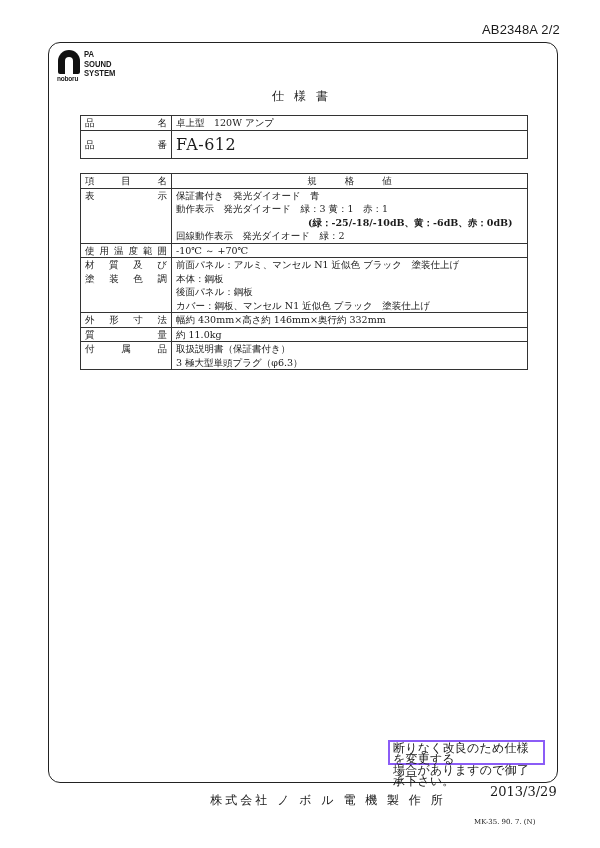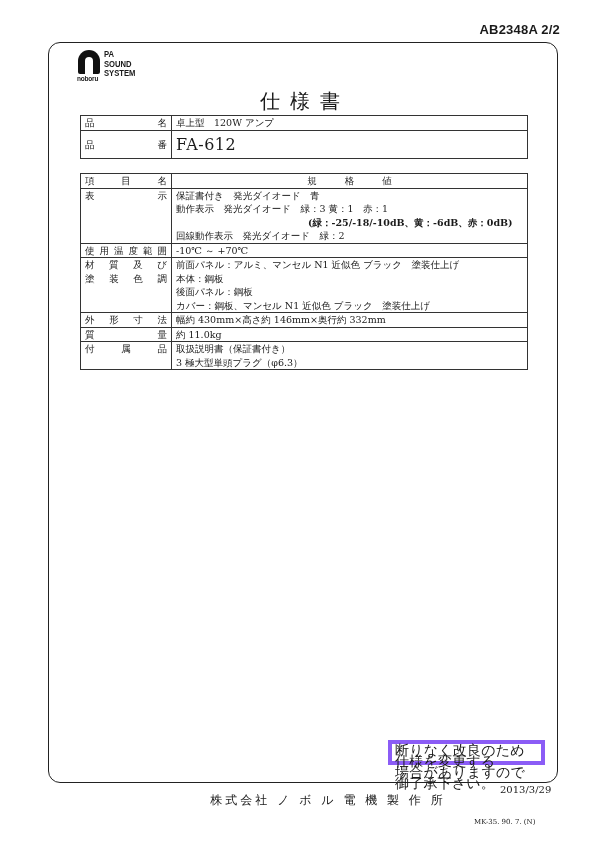--- a/index.html
+++ b/index.html
@@ -4,74 +4,74 @@
 <style>
   html, body { margin: 0; padding: 0; }
   body {
     width: 600px; height: 848px; background: #ffffff; position: relative;
     font-family: "DejaVu Serif", "Liberation Serif", serif; color: #1a1a1a;
     overflow: hidden;
   }
   .doc-code {
     position: absolute; right: 40px; top: 22px;
     font-family: "Liberation Sans", "DejaVu Sans", sans-serif;
-    font-weight: bold; font-size: 13px; letter-spacing: 0.2px;
+    font-weight: normal; font-size: 13px; letter-spacing: 0.2px;
   }
   .frame {
     position: absolute; left: 48px; top: 42px; width: 510px; height: 741px;
     border: 1.5px solid #222; border-radius: 12px; box-sizing: border-box;
   }
-  .logo { position: absolute; left: 58px; top: 50px; width: 100px; height: 32px; margin-left: 20px; }
+  .logo { position: absolute; left: 58px; top: 50px; width: 100px; height: 32px; }
   .logo-mark {
     position: absolute; left: 0; top: 0; width: 22px; height: 24px;
     background: #111; border-radius: 11px 11px 2px 2px;
   }
   .logo-mark::after {
     content: ""; position: absolute; left: 7px; top: 7px; width: 8px; height: 17px;
     background: #fff; border-radius: 4px 4px 0 0;
   }
   .logo-sub {
     position: absolute; left: -1px; top: 25px; font-size: 6.5px; font-weight: bold;
     font-family: "Liberation Sans", sans-serif; letter-spacing: -0.2px;
   }
   .logo-text {
     position: absolute; left: 26px; top: 0; font-family: "Liberation Sans", sans-serif;
     font-weight: bold; font-size: 9px; line-height: 9.5px; transform: scaleX(0.85); transform-origin: left top;
   }
   .title {
     position: absolute; left: 0; width: 600px; top: 88px; text-align: center;
-    font-size: 20px; letter-spacing: 10px; padding-left: 10px; box-sizing: border-box;
+    font-size: 12px; letter-spacing: 10px; padding-left: 10px; box-sizing: border-box;
   }
   table.spec {
     position: absolute; left: 80px; width: 448px; border-collapse: collapse;
     font-size: 9.5px; table-layout: fixed;
   }
   table.spec td {
     border: 1px solid #333; padding: 0 4px; vertical-align: top; line-height: 13.5px;
   }
   table.spec td.lbl { width: 82px; }
   .lbl-inner { display: flex; justify-content: space-between; }
   .t1 { top: 115px; }
   .t1 tr.r1 td { height: 14px; }
   .t1 tr.r2 td { height: 27px; vertical-align: middle; }
   .t1 .pn { font-size: 16px; font-family: "DejaVu Serif", serif; letter-spacing: 0.5px; margin-left: 32px; }
   .t2 { top: 173px; }
   .hdr-vals { display: flex; justify-content: center; gap: 28px; }
   .indent { padding-left: 132px; font-weight: bold; }
   .note {
     position: absolute; left: 388px; top: 740px; width: 157px; height: 25px;
-    border: 4px solid #8b5cf6; font-size: 14px; line-height: 11px; padding: 1px 3px;
+    border: 2px solid #8b5cf6; font-size: 12px; line-height: 11px; padding: 1px 3px;
     box-sizing: border-box; letter-spacing: 0.2px;
   }
   .company {
     position: absolute; left: 0; width: 600px; top: 792px; text-align: center;
     font-family: "DejaVu Sans", "Liberation Sans", sans-serif; font-weight: normal;
     font-size: 12px; letter-spacing: 3px; padding-left: 28px;
   }
-  .date { position: absolute; left: 500px; top: 784px; font-size: 10px; }
+  .date { position: absolute; left: 490px; top: 784px; font-size: 13px; }
   .formno { position: absolute; left: 474px; top: 818px; font-size: 7px; }
 </style>
 </head>
 <body>
 
 <div class="doc-code">AB2348A  2/2</div>
 
 <div class="frame"></div>
 
 <div class="logo">

